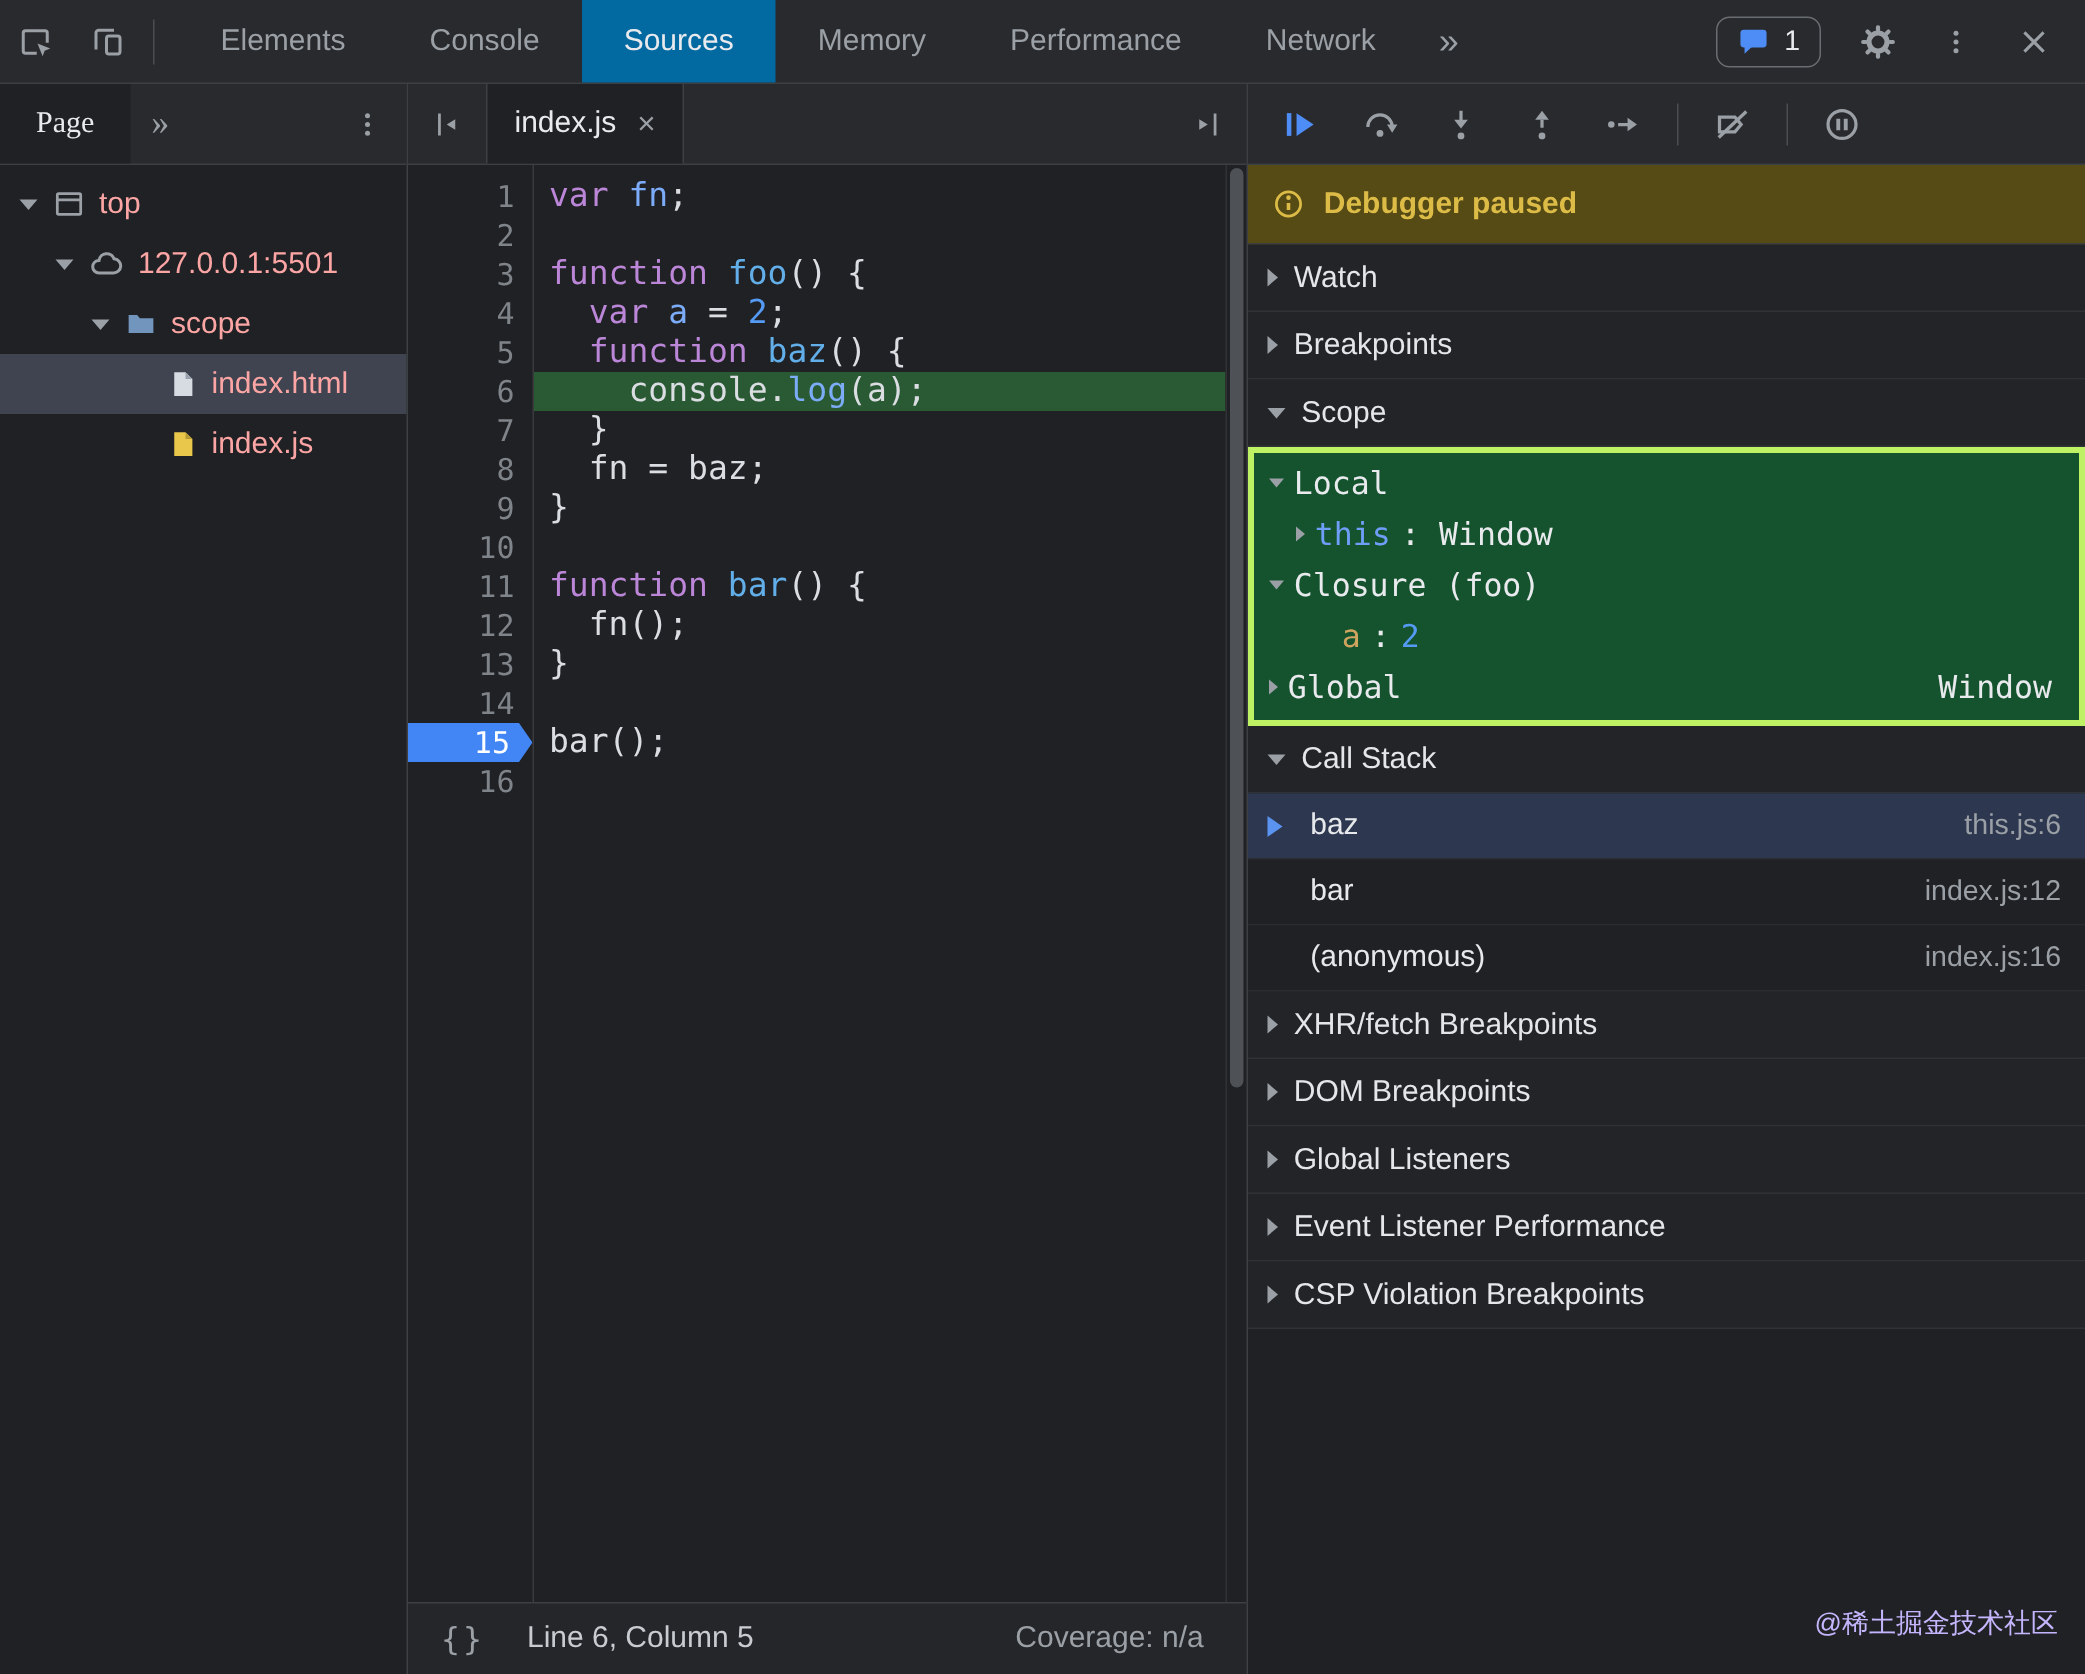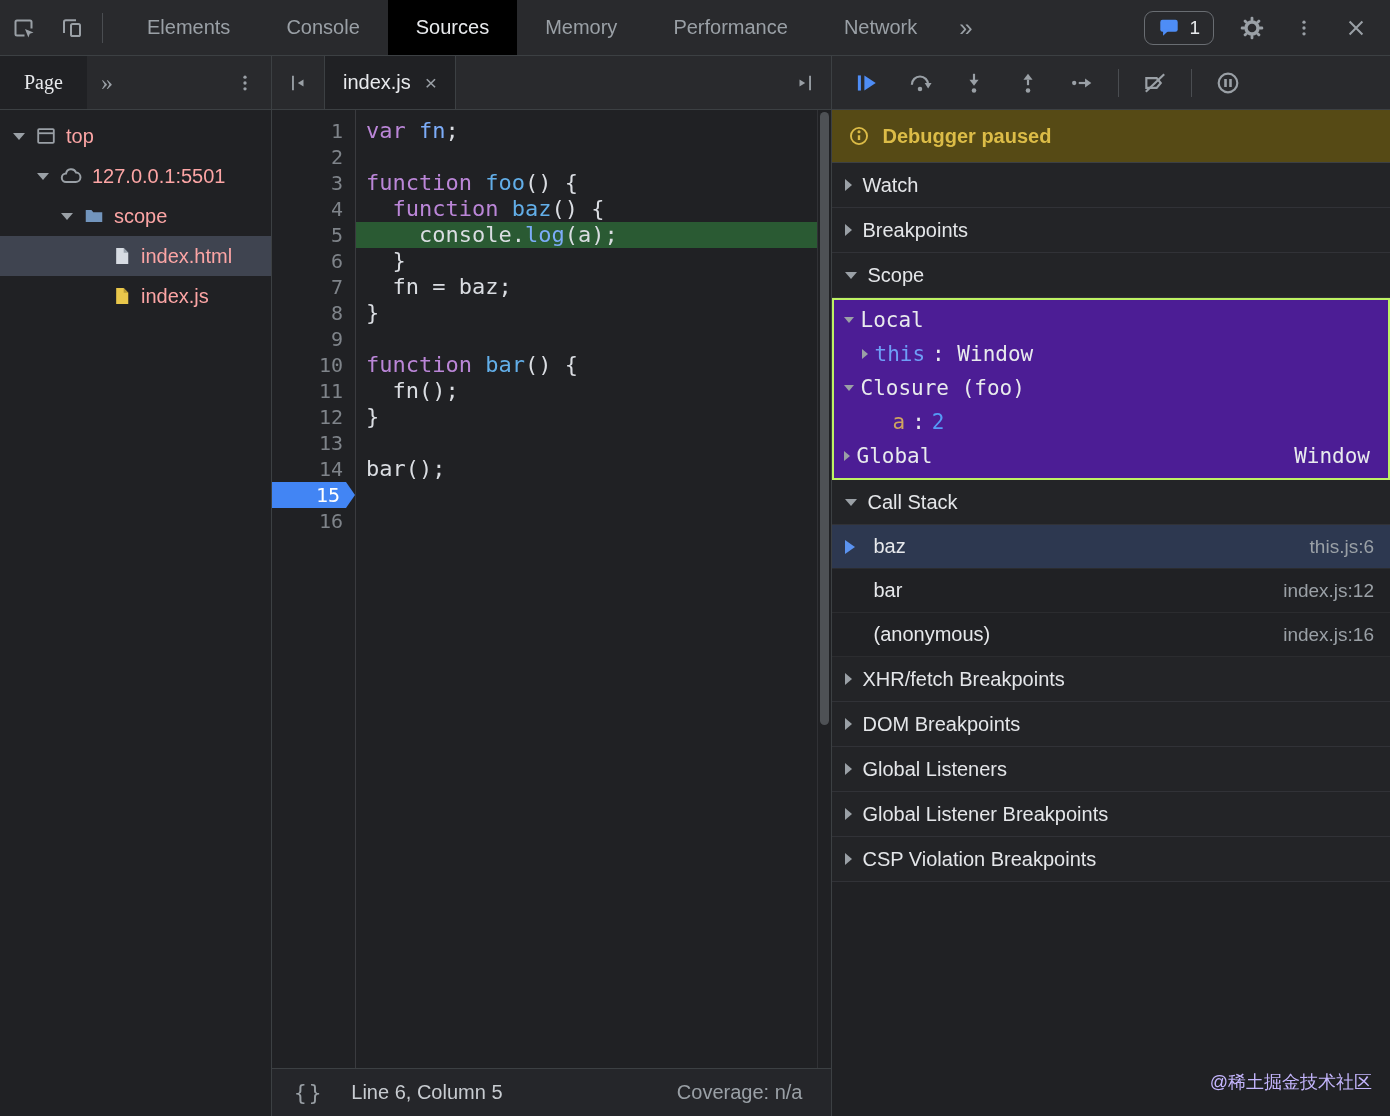--- a/index.html
+++ b/index.html
@@ -12,21 +12,21 @@
   .devtools { width:1390px; height:1116px; display:flex; flex-direction:column; }
 
   
   .topbar { flex:0 0 56px; background:#292a2d; border-bottom:1px solid #3c4043;
             display:flex; align-items:stretch; }
   .icon-btn { width:48px; display:flex; align-items:center; justify-content:center; }
   .ic { display:flex; align-items:center; justify-content:center; }
   .tb-sep { width:1px; height:30px; background:#4a4d51; align-self:center; margin:0 6px; }
   .topbar-tabs { display:flex; align-items:stretch; margin-left:10px; }
   .tb-tab { display:flex; align-items:center; padding:0 28px; font-size:20px; color:#9aa0a6; }
-  .tb-tab.active { background:#000000; color:#e8eaed; }
+  .tb-tab.active { background:#0369a1; color:#e8eaed; }
   .tb-overflow { display:flex; align-items:center; padding:0 14px; color:#9aa0a6; font-size:24px; }
   .topbar-right { margin-left:auto; display:flex; align-items:center; padding-right:8px; }
   .topbar-right .icon-btn { width:52px; }
   .badge { display:flex; align-items:center; gap:9px; border:1px solid #696d72;
            border-radius:9px; padding:5px 13px; margin-right:12px; }
   .badge-count { color:#e8eaed; font-size:19px; }
 
   .main { flex:1; display:flex; min-height:0; }
 
   
@@ -96,21 +96,21 @@
   .dt-sep { width:1px; height:28px; background:#4a4d51; margin:0 4px; }
 
   .banner { flex:0 0 53px; background:#564a15; border-bottom:1px solid #3c4043;
             display:flex; align-items:center; gap:13px; padding:0 16px;
             color:#dcbc47; font-size:20px; font-weight:700; }
 
   .debug-body { flex:1; display:flex; flex-direction:column; overflow:hidden; }
   .section { flex:0 0 45px; display:flex; align-items:center; gap:11px; padding:1px 13px;
              font-size:20px; color:#e4e6e9; background:#232427; border-bottom:1px solid #313237; }
 
-  .scope-box { flex:0 0 auto; border:2px solid #bef264; background:#4c1d95;
+  .scope-box { flex:0 0 auto; border:4px solid #bef264; background:#14532d;
                font-family:"DejaVu Sans Mono", monospace; font-size:21px; padding:3px 0 5px; }
   .scope-row { height:34px; display:flex; align-items:center; gap:7px; padding:0 10px; color:#e8eaed; }
   .scope-row.ind-1 { padding-left:28px; }
   .scope-row.ind-2 { padding-left:41px; }
   .scope-right { margin-left:auto; padding-right:8px; }
 
   .stack-row { flex:0 0 44px; display:flex; align-items:center; position:relative;
                padding:0 16px 0 42px; font-size:20px; color:#e6e8eb;
                border-bottom:1px solid #2b2c2f; background:#202124; }
   .stack-row.active { background:#2d3850; }
@@ -314,20 +314,21 @@
             <div class="gnum">12</div>
             <div class="gnum">13</div>
             <div class="gnum">14</div>
             <div class="gnum bp">15</div>
             <div class="gnum">16</div>
           </div>
         <div class="code" id="code">
             <div class="cline"><span class="tok-kw">var</span><span class="tok-pl"> </span><span class="tok-def">fn</span><span class="tok-pl">;</span></div>
             <div class="cline"></div>
             <div class="cline"><span class="tok-kw">function</span><span class="tok-pl"> </span><span class="tok-fn">foo</span><span class="tok-pl">() {</span></div>
+            <div class="cline"><span class="tok-pl">  </span><span class="tok-kw">var</span><span class="tok-pl"> </span><span class="tok-def">a</span><span class="tok-pl"> = </span><span class="tok-num">2</span><span class="tok-pl">;</span></div>
             <div class="cline"><span class="tok-pl">  </span><span class="tok-kw">function</span><span class="tok-pl"> </span><span class="tok-fn">baz</span><span class="tok-pl">() {</span></div>
             <div class="cline current"><span class="tok-pl">    console.</span><span class="tok-prop">log</span><span class="tok-pl">(a);</span></div>
             <div class="cline"><span class="tok-pl">  }</span></div>
             <div class="cline"><span class="tok-pl">  fn = baz;</span></div>
             <div class="cline"><span class="tok-pl">}</span></div>
             <div class="cline"></div>
             <div class="cline"><span class="tok-kw">function</span><span class="tok-pl"> </span><span class="tok-fn">bar</span><span class="tok-pl">() {</span></div>
             <div class="cline"><span class="tok-pl">  fn();</span></div>
             <div class="cline"><span class="tok-pl">}</span></div>
             <div class="cline"></div>
@@ -482,21 +483,21 @@
           <div class="section">
             <span class="arrow-right"></span>
             <span class="section-label">DOM Breakpoints</span>
           </div>
           <div class="section">
             <span class="arrow-right"></span>
             <span class="section-label">Global Listeners</span>
           </div>
           <div class="section">
             <span class="arrow-right"></span>
-            <span class="section-label">Global Listener Breakpoints</span>
+            <span class="section-label">Event Listener Performance</span>
           </div>
           <div class="section">
             <span class="arrow-right"></span>
             <span class="section-label">CSP Violation Breakpoints</span>
           </div>
         </div>
       <div class="watermark">@稀土掘金技术社区</div>
     </section>
 
   </div>

